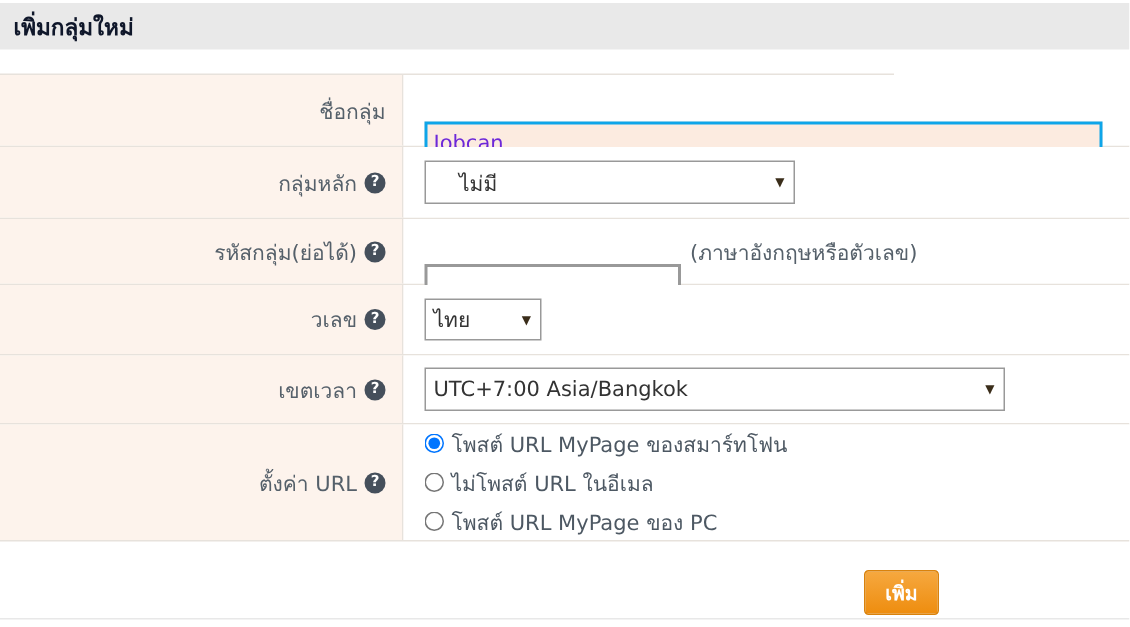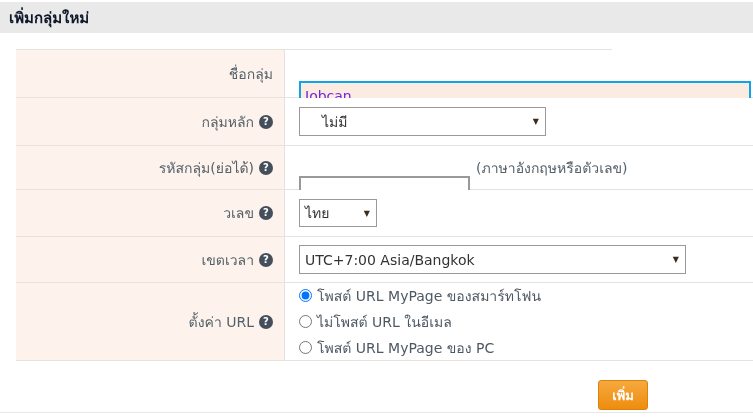--- a/index.html
+++ b/index.html
@@ -15,21 +15,21 @@
     position: absolute; top: 2px; left: 0;
     width: 753px; height: 31px;
     background: #e9e9e9;
     display: flex; align-items: center;
     padding-left: 9px;
   }
   .page-header .title {
     font-size: 15px; font-weight: bold; color: #0f172a;
   }
   .form-table {
-    position: absolute; top: 49px; left: 16px;
+    position: absolute; top: 49px; left: 0;
     width: 596px;
     border-top: 1px solid #e7e2dc;
   }
   .form-row {
     display: flex;
     width: 753px;
     border-bottom: 1px solid #e7e2dc;
   }
   .cell-label {
     width: 269px; min-width: 269px;
@@ -112,21 +112,21 @@
   }
   .radio-option input[type="radio"] {
     margin-right: 5px;
     width: 13px; height: 13px;
   }
   .footer-area {
     position: absolute; top: 360px; left: 0;
     width: 753px; height: 58px;
   }
   .submit-button {
-    position: absolute; top: 20px; left: 598px;
+    position: absolute; top: 20px; left: 576px;
     width: 50px; height: 30px;
     background: linear-gradient(#f6a83f, #ee8d0f);
     border: 1px solid #d9820c;
     border-radius: 3px;
     color: #ffffff;
     font-family: "DejaVu Sans", "Liberation Sans", sans-serif;
     font-size: 13px; font-weight: bold;
     cursor: pointer;
   }
   .bottom-line {

